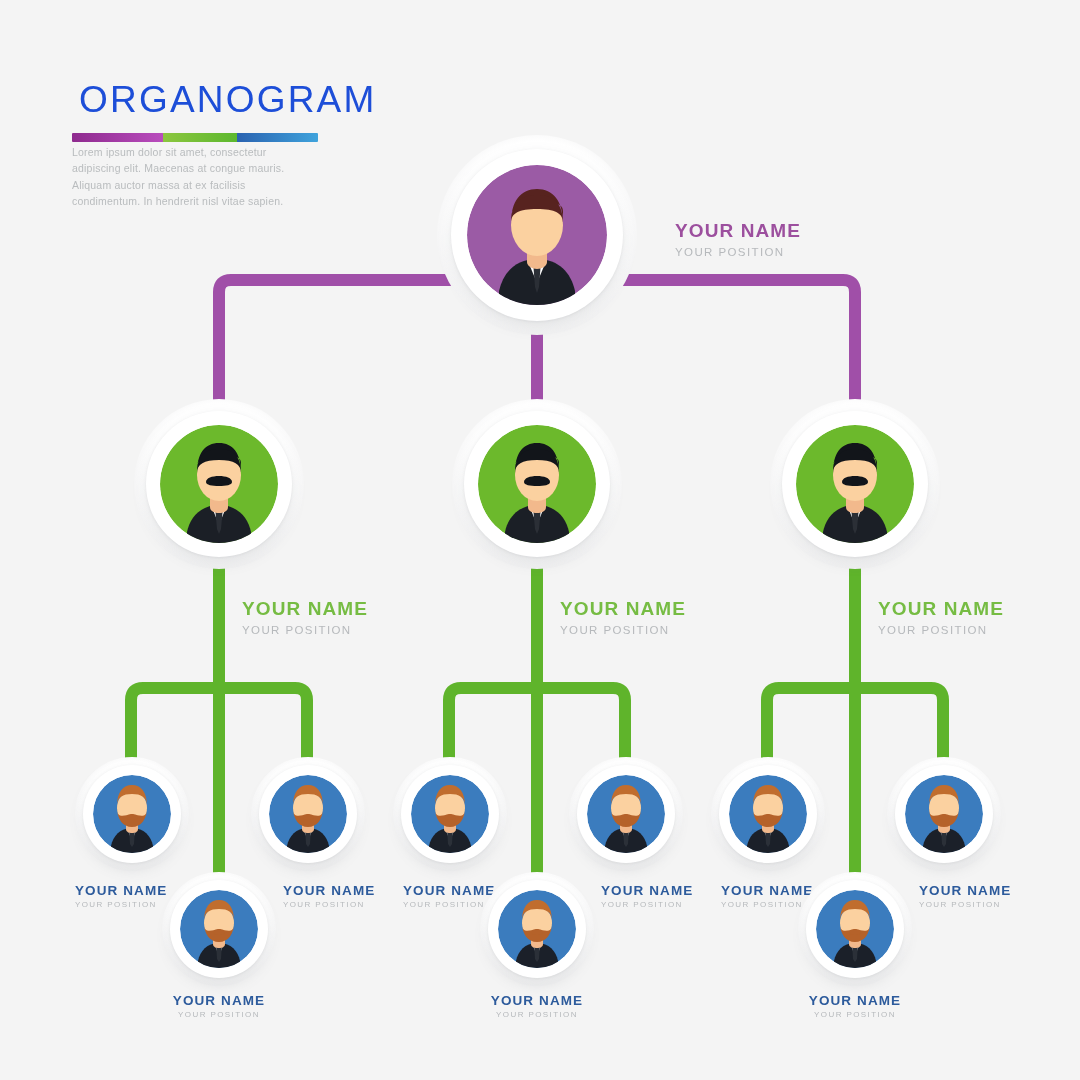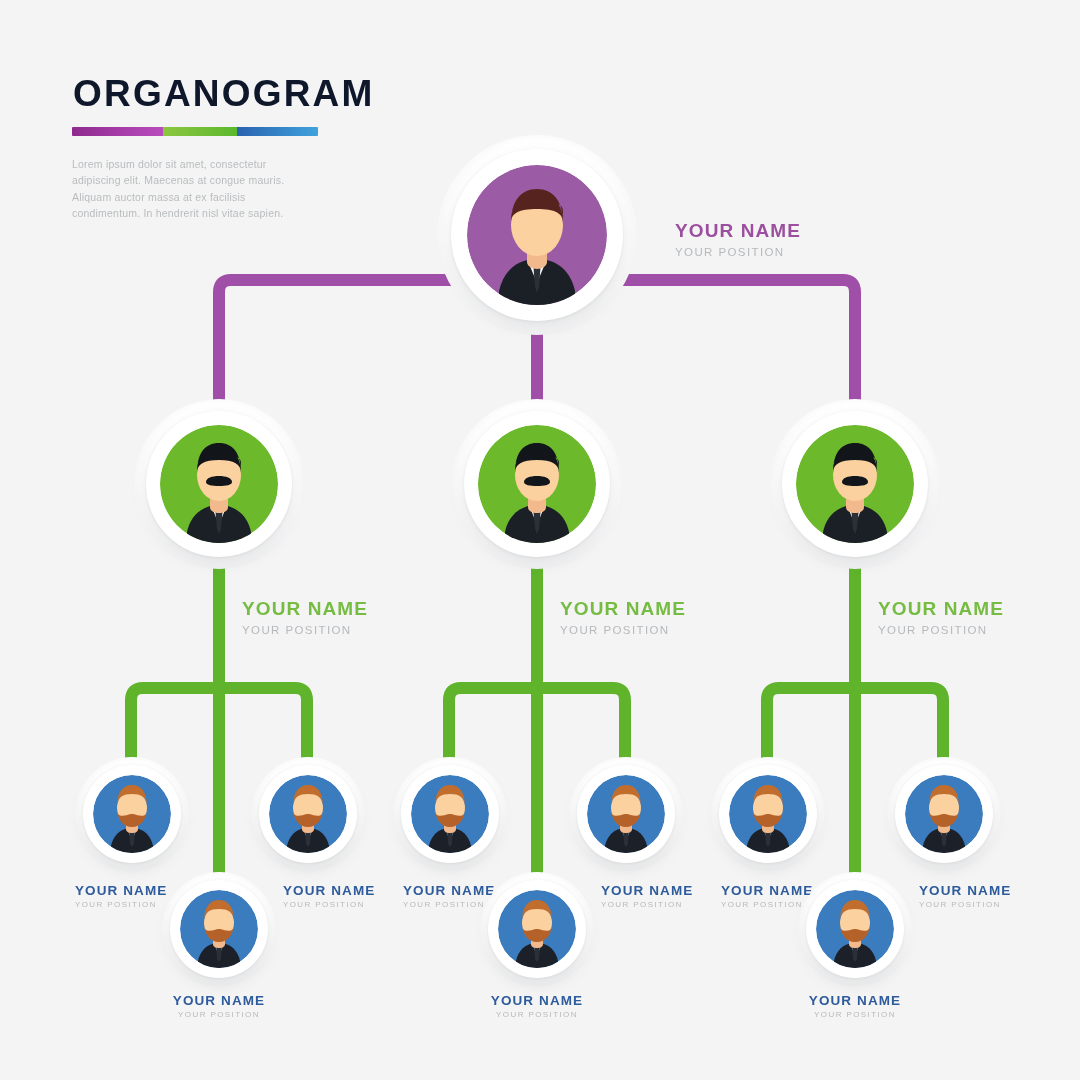--- a/index.html
+++ b/index.html
@@ -16,38 +16,38 @@
   #canvas {
     position: relative;
     width: 1080px;
     height: 1080px;
   }
 
   
   #header { position: absolute; left: 72px; top: 74px; width: 330px; }
   #title {
     font-size: 37px;
-    font-weight: bold;
+    font-weight: normal;
     letter-spacing: 2.2px;
-    color: #0f172a;
+    color: #1d4ed8;
     line-height: 1;
-    margin: 1px;
+    margin: 7px;
     font-family: "Liberation Sans", sans-serif;
   }
   #rulebar {
     margin-top: 15px;
     width: 246px;
     height: 9px;
     display: flex;
     border-radius: 1px;
     overflow: hidden;
   }
   .rseg { height: 100%; }
   #subtitle {
-    margin-top: 20px;
+    margin-top: 2px;
     font-size: 10.5px;
     line-height: 1.55;
     color: #b9bcbe;
     width: 225px;
     letter-spacing: .2px;
   }
 
   
   #wires { position: absolute; left: 0; top: 0; width: 1080px; height: 1080px; }
 

